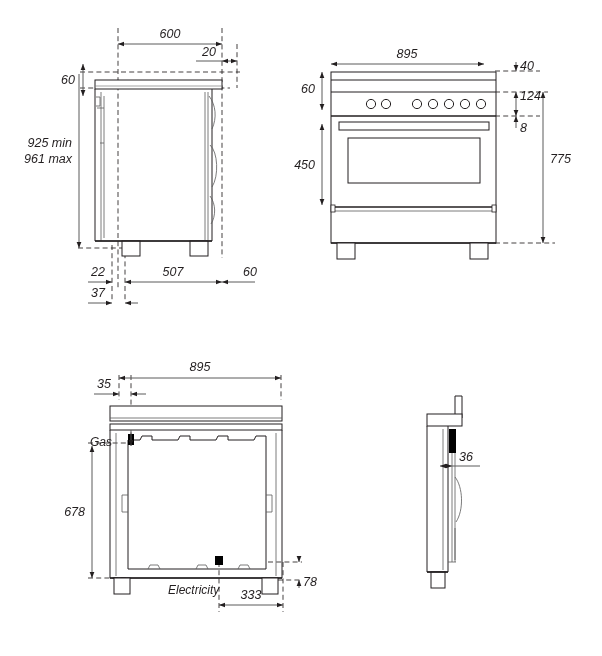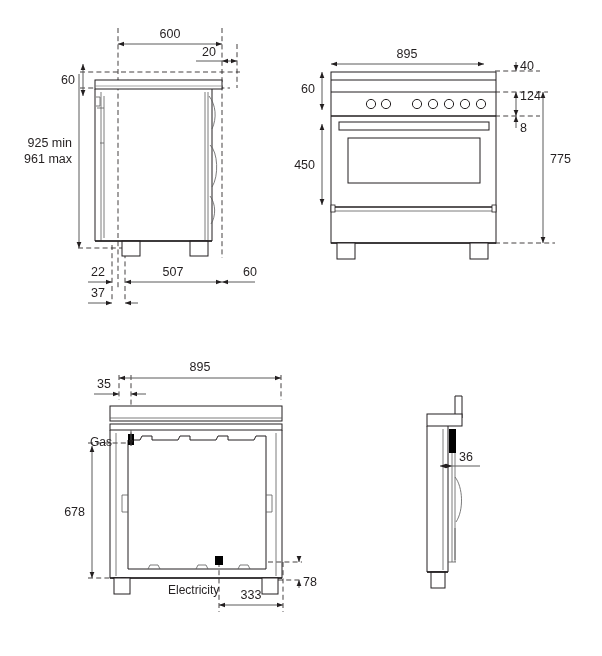--- a/index.html
+++ b/index.html
@@ -13,20 +13,21 @@
     font-family: "Liberation Sans", sans-serif;
     color: #231f20;
     overflow: hidden;
     position: relative;
   }
   #sheet {
     position: absolute;
     left: 0; top: 0;
     width: 506px;
     height: 656px;
+    font-style: italic;
   }
   svg.drawing {
     display: block;
     width: 602px;
     height: 656px;
   }
   text {
     font-family: "Liberation Sans", sans-serif;
     font-size: 12.5px;
     fill: #231f20;

